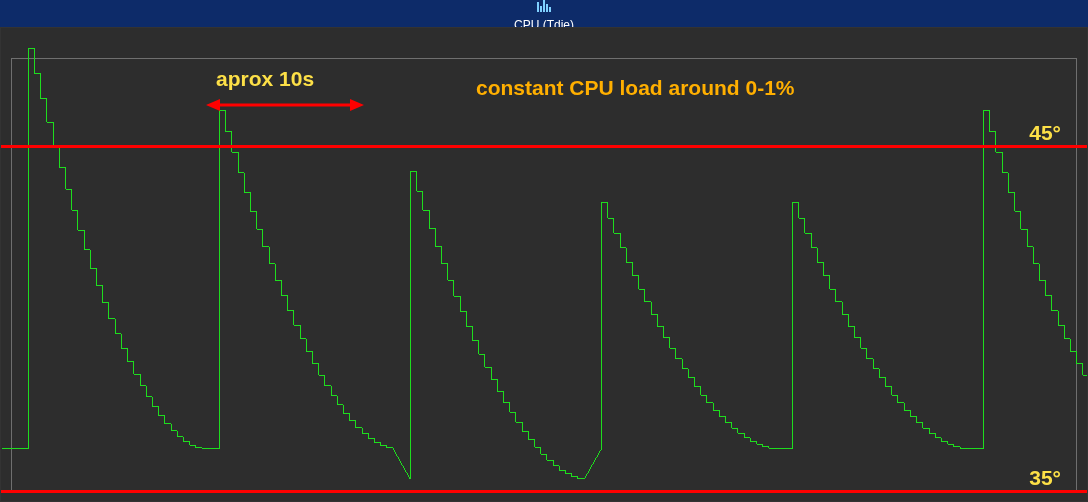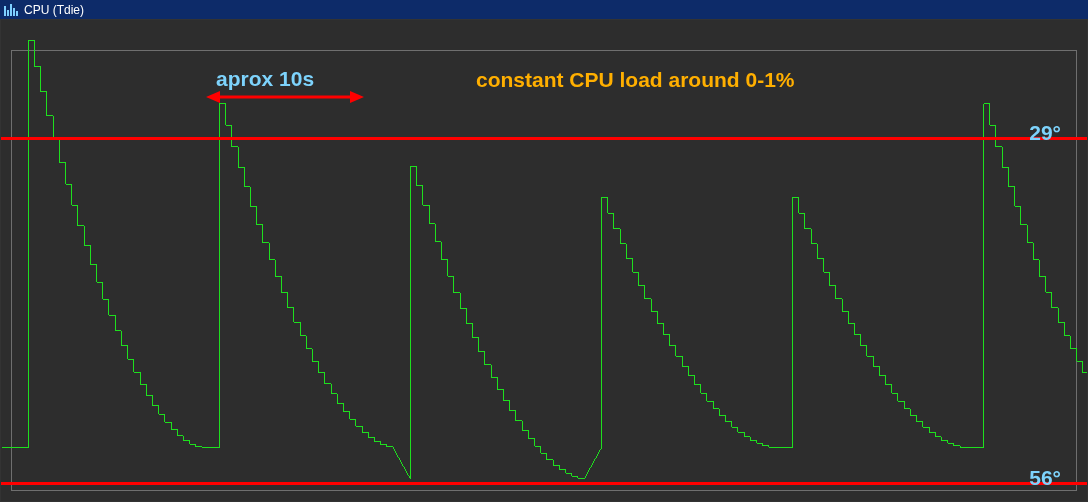--- a/index.html
+++ b/index.html
@@ -12,28 +12,29 @@
     overflow: hidden;
     user-select: none;
   }
   .window {
     width: 100%;
     height: 100%;
     display: flex;
     flex-direction: column;
   }
   .titlebar {
-    height: 19px;
+    height: 27px;
     background: #0d2b69;
     color: #ffffff;
     font-size: 12px;
     display: flex;
     align-items: center;
     padding: 0 4px;
     gap: 6px;
+    flex-direction: column;
   }
   .titlebar .icon svg { display: block; }
   .plot-outer {
     flex: 1;
     background: #2d2d2d;
     border: 1px solid #333;
     position: relative;
     overflow: hidden;
   }
   .plot-inner-border {
@@ -49,21 +50,21 @@
     left: 0; top: 0;
     width: 100%;
     height: 100%;
   }
   .annotation {
     position: absolute;
     font-size: 21px;
     font-weight: 600;
     white-space: nowrap;
   }
-  .red-text   { color: #7dd3fc; margin-top: 8px; }
+  .red-text   { color: #fde047; }
   .orange-text{ color: #ffaf00; }
   .interval-label { left: 215px; top: 39px; }
   .load-label     { left: 475px; top: 48px; text-align: right; }
   .temp-high      { right: 26px; top: 93px; }
   .temp-low       { right: 26px; top: 438px; }
   .arrow {
     position: absolute;
     left: 205px;
     top: 70px;
     width: 158px;
@@ -109,17 +110,17 @@
     <div class="annotation red-text interval-label">aprox 10s</div>
 
     <svg class="arrow" viewBox="0 0 158 14">
       <line x1="8" y1="7" x2="150" y2="7" stroke="#ff0000" stroke-width="3"></line>
       <polygon points="0,7 14,1 14,13" fill="#ff0000"></polygon>
       <polygon points="158,7 144,1 144,13" fill="#ff0000"></polygon>
     </svg>
 
     <div class="annotation orange-text load-label">constant CPU load around 0-1%</div>
 
-    <div class="annotation red-text temp-high">29°</div>
+    <div class="annotation red-text temp-high">45°</div>
 
-    <div class="annotation red-text temp-low">56°</div>
+    <div class="annotation red-text temp-low">35°</div>
   </div>
 </div>
 
 </body></html>

